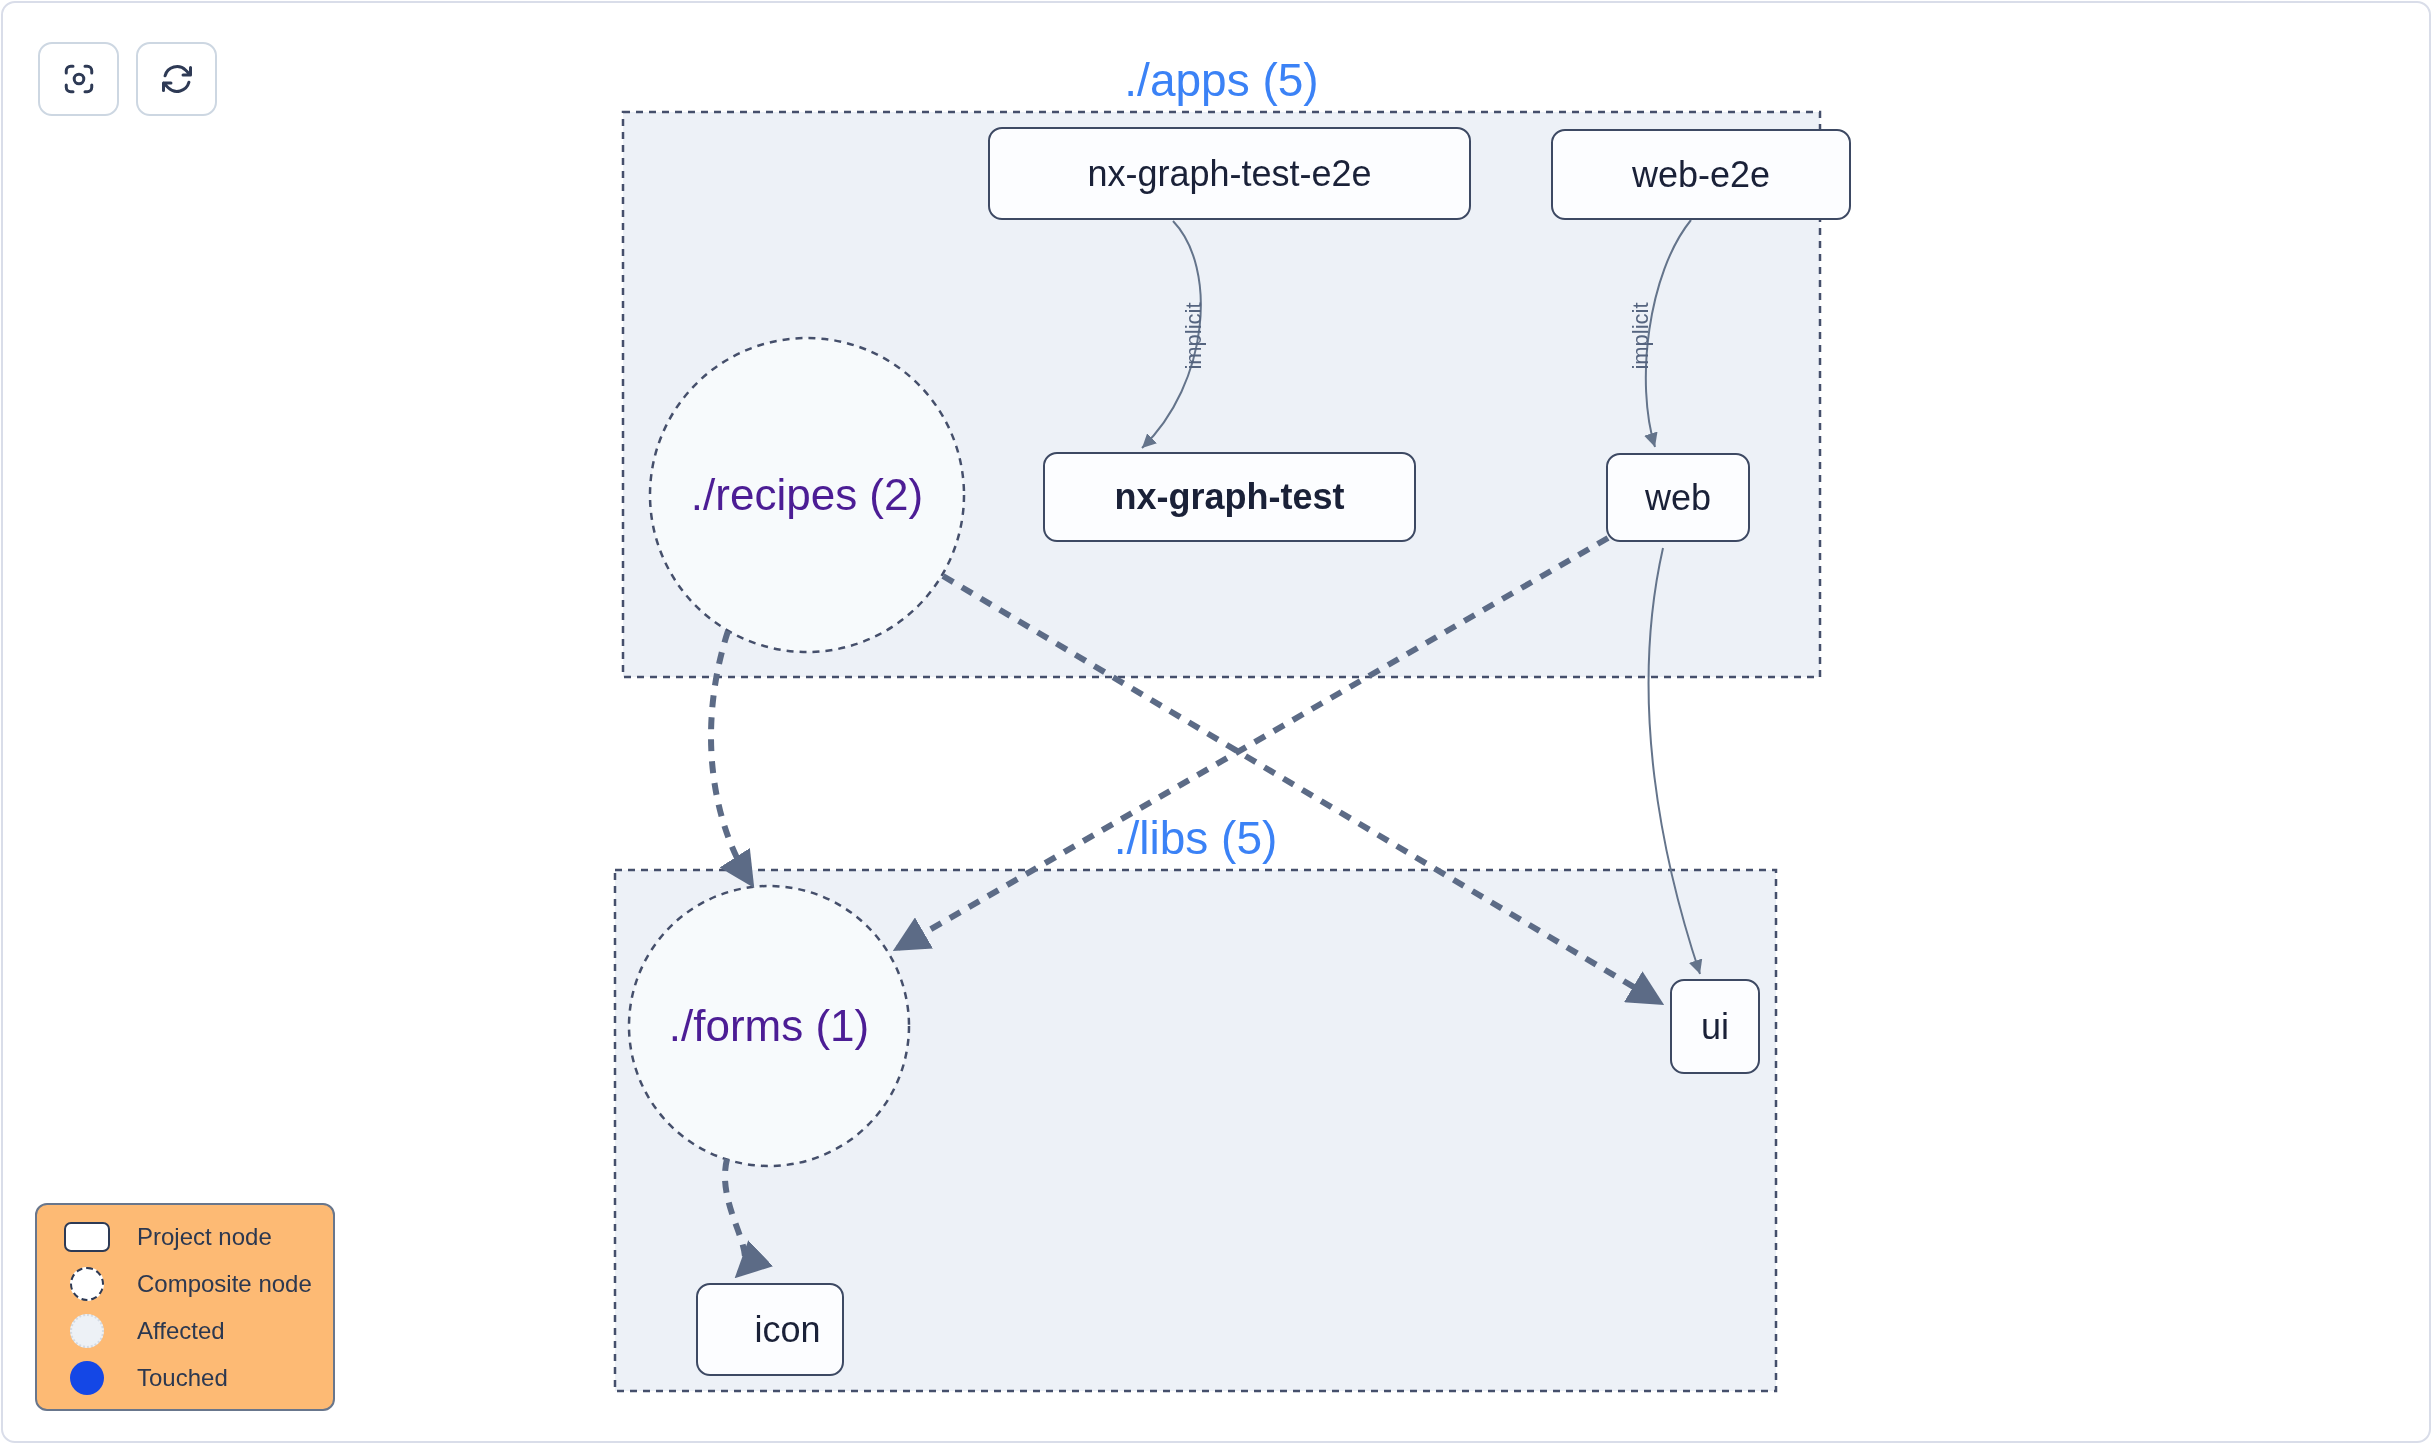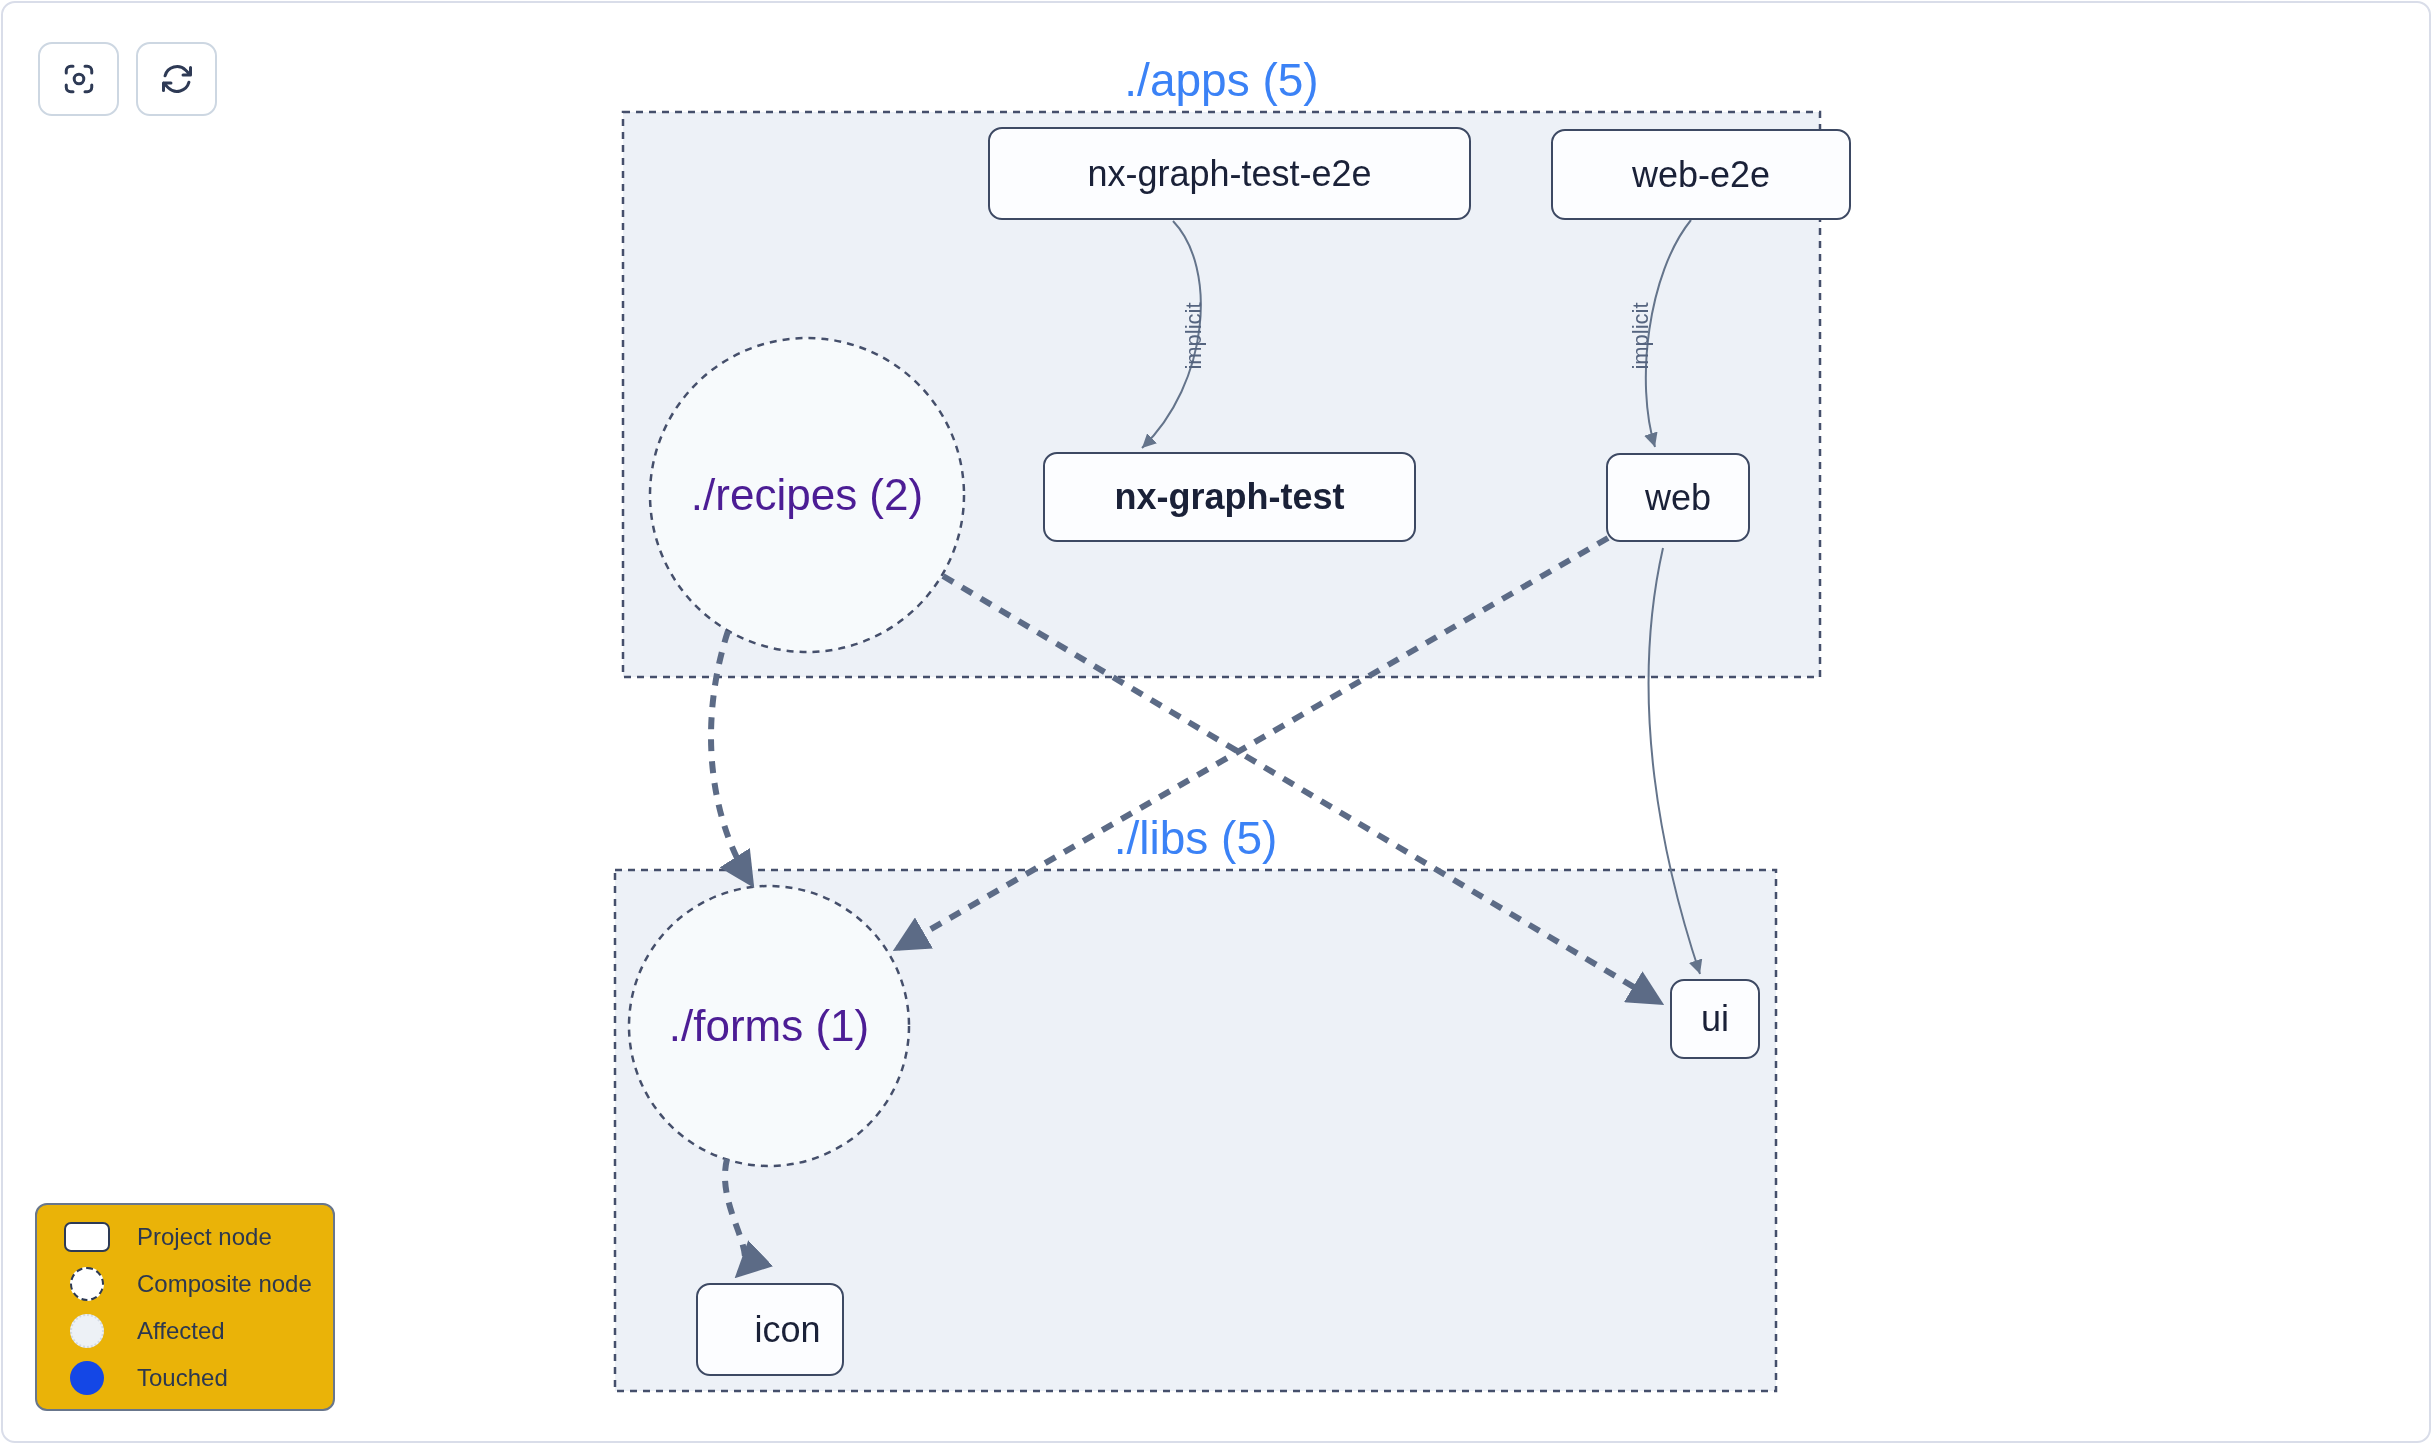--- a/index.html
+++ b/index.html
@@ -34,21 +34,21 @@
     border-radius:14px; color:#1a2138; font-size:36px; display:flex;
     align-items:center; justify-content:center; box-sizing:border-box; cursor:pointer;
   }
   .cnode-label{
     position:absolute; display:flex; align-items:center; justify-content:center;
     color:#4c1d95; font-size:44px; cursor:pointer;
   }
   
   #legend{
     position:absolute; left:32px; top:1200px; width:300px; height:208px;
-    background:#eab308; border:2px solid #68768c; border-radius:12px;
+    background:#fdba74; border:2px solid #68768c; border-radius:12px;
     box-sizing:border-box; display:flex; flex-direction:column;
     justify-content:center; gap:13px; padding:10px 0;
   }
   .lrow{display:flex;align-items:center;height:34px;}
   .licon{width:100px;display:flex;align-items:center;justify-content:center;flex:0 0 100px;}
   .ltext{font-size:24px;color:#2c3850;}
   .l-project{width:46px;height:30px;border:2.5px solid #2d3a55;border-radius:7px;background:#fff;box-sizing:border-box;}
   .l-composite{width:34px;height:34px;border:2.5px dashed #2d3a55;border-radius:50%;background:#fff;box-sizing:border-box;}
   .l-affected{width:34px;height:34px;border:2.5px dotted #d3dae3;border-radius:50%;background:#edf1f6;box-sizing:border-box;}
   .l-touched{width:34px;height:34px;border-radius:50%;background:#1447e6;}
@@ -105,21 +105,21 @@
   <div class="cluster-title" style="left:620px;top:50px;width:1197px;">./apps (5)</div>
   <div class="cluster-title" style="left:612px;top:808px;width:1161px;">./libs (5)</div>
 
   <div class="cnode-label" style="left:647px;top:335px;width:314px;height:314px;">./recipes (2)</div>
   <div class="cnode-label" style="left:626px;top:883px;width:280px;height:280px;">./forms (1)</div>
 
   <div class="pnode" style="left:985px;top:124px;width:483px;height:93px;">nx-graph-test-e2e</div>
   <div class="pnode" style="left:1548px;top:126px;width:300px;height:91px;">web-e2e</div>
   <div class="pnode" style="left:1040px;top:449px;width:373px;height:90px;font-weight:bold;">nx-graph-test</div>
   <div class="pnode" style="left:1603px;top:450px;width:144px;height:89px;">web</div>
-  <div class="pnode" style="left:1667px;top:976px;width:90px;height:80px;">ui</div>
+  <div class="pnode" style="left:1667px;top:976px;width:90px;height:95px;">ui</div>
   <div class="pnode" style="left:693px;top:1280px;width:148px;height:93px;padding-left:35px;">icon</div>
 
   <div id="legend">
     <div class="lrow">
       <div class="licon">
           <div class="l-project"></div>
         </div>
       <div class="ltext">Project node</div>
     </div>
     <div class="lrow">

